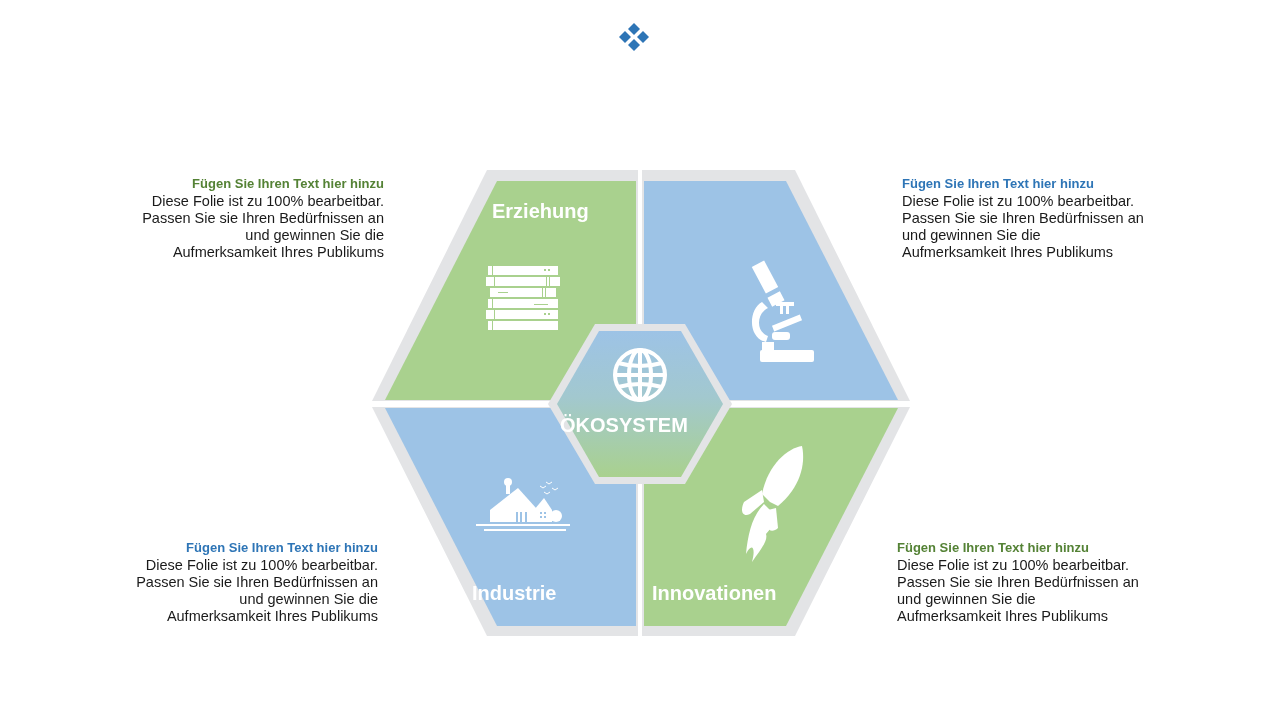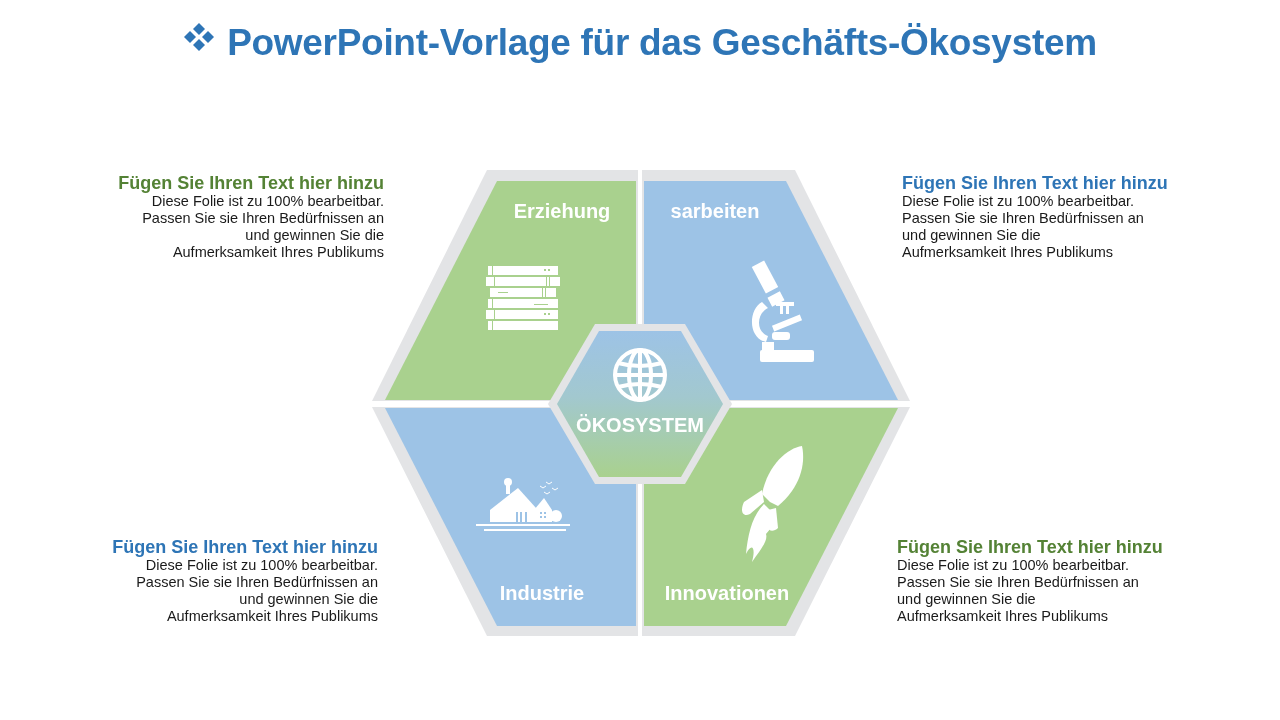--- a/index.html
+++ b/index.html
@@ -7,42 +7,42 @@
     width:1280px; height:720px; background:#ffffff; position:relative; overflow:hidden;
     font-family: "Liberation Sans", "DejaVu Sans", sans-serif;
   }
   .title {
     position:absolute; top:22px; left:0; width:1280px; text-align:center;
     font-size:37px; font-weight:bold; color:#2e75b6; letter-spacing:-0.3px;
   }
   .title .bullet { display:inline-block; margin-right:12px; font-size:30px; vertical-align:3px; }
   .diagram { position:absolute; left:0; top:0; width:1280px; height:720px; }
   .tb { position:absolute; width:280px; font-size:14.5px; line-height:17px; color:#1a1a1a; }
-  .tb .h { font-weight:bold; font-size:18px; line-height:19px; margin-bottom:0px; }
+  .tb .h { font-weight:bold; font-size:13px; line-height:19px; margin-bottom:0px; }
   .tb.right-align { text-align:right; }
   .tb.left-align { text-align:left; }
   .green-h { color:#548235; }
   .blue-h { color:#2e75b6; }
   .qlabel {
-    position:absolute; color:#ffffff; font-weight:bold; font-size:20px; line-height:29px; text-align:center;
+    position:absolute; color:#ffffff; font-weight:bold; font-size:20px; line-height:29px; 
   }
   .icon { position:absolute; }
 </style>
 </head>
 <body>
 
 <div class="title">
   <span class="bullet">
     <svg width="32" height="30" viewBox="0 0 32 30">
       <polygon points="16,1 22,7 16,13 10,7" fill="#2e75b6"></polygon>
       <polygon points="7,9 13,15 7,21 1,15" fill="#2e75b6"></polygon>
       <polygon points="25,9 31,15 25,21 19,15" fill="#2e75b6"></polygon>
       <polygon points="16,17 22,23 16,29 10,23" fill="#2e75b6"></polygon>
     </svg>
-  </span><span>PowerPoint-Vorlage für das Geschäfts-Ökosystem</span>
+  </span>
 </div>
 
 <svg class="diagram" viewBox="0 0 1280 720" width="1280" height="720">
   <defs>
     <linearGradient id="centerGrad" x1="0" y1="0" x2="0" y2="1">
       <stop offset="0%" stop-color="#9dc3e6"></stop>
       <stop offset="45%" stop-color="#a2c8cf"></stop>
       <stop offset="100%" stop-color="#a9d18e"></stop>
     </linearGradient>
   </defs>
@@ -58,21 +58,20 @@
   <polygon points="644,181 786,181 898,400 644,400" fill="#9dc3e6"></polygon>
   <polygon points="385,408 636,408 636,626 497,626" fill="#9dc3e6"></polygon>
   <polygon points="644,408 898,408 786,626 644,626" fill="#a9d18e"></polygon>
 
   <polygon points="595,324 685,324 732,404 685,484 595,484 548,404" fill="#e3e4e6"></polygon>
   <polygon points="599,331 681,331 723,404 681,477 599,477 557,404" fill="url(#centerGrad)"></polygon>
 </svg>
 
 <div class="qlabel" style="left:492px; top:197px; width:140px;">Erziehung</div>
 <div class="qlabel" style="left:645px; top:197px; width:140px;">
-  <div>sarbeiten</div>
 </div>
 <div class="qlabel" style="left:472px; top:579px; width:140px;">Industrie</div>
 <div class="qlabel" style="left:652px; top:579px; width:150px;">Innovationen</div>
 
 <div class="qlabel" style="left:560px; top:411px; width:160px; font-size:20px;">ÖKOSYSTEM</div>
 
 <div class="icon" style="left:611px; top:347px;">
   <svg width="58" height="56" viewBox="0 0 58 56" fill="none" stroke="#ffffff" stroke-width="4">
     <circle cx="29" cy="28" r="25"></circle>
     <ellipse cx="29" cy="28" rx="11" ry="25"></ellipse>

